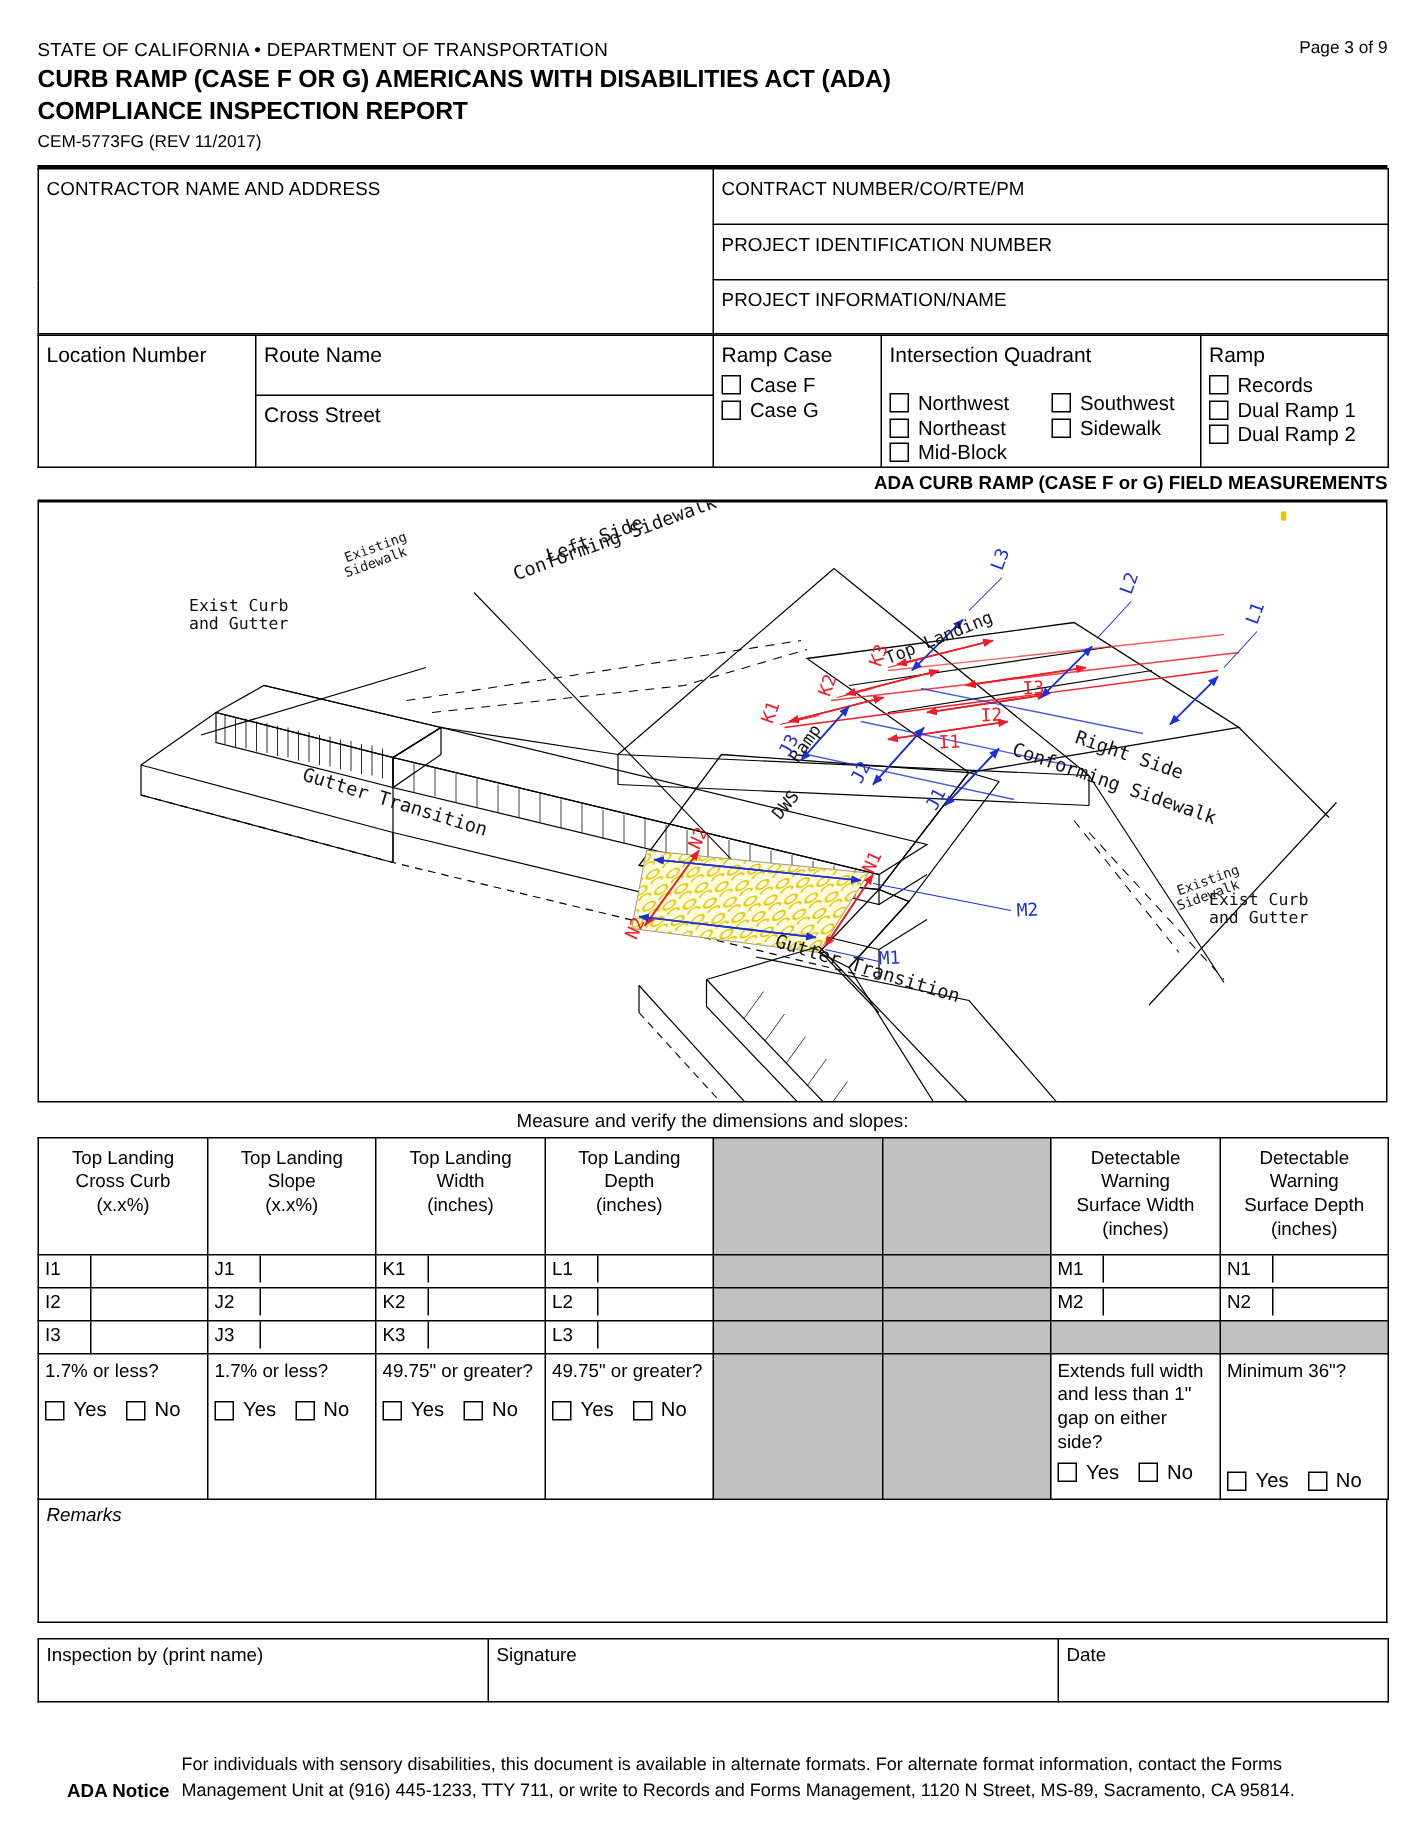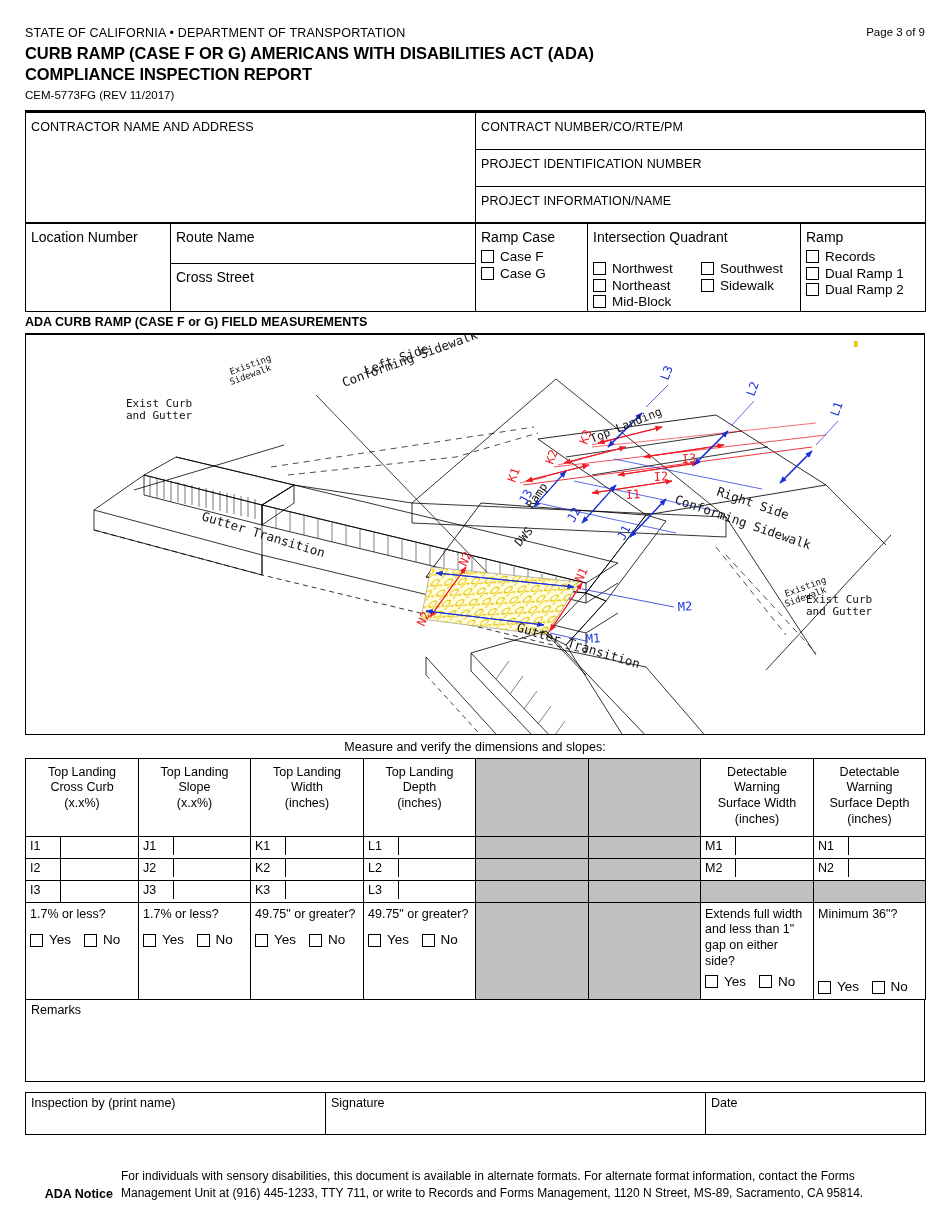--- a/index.html
+++ b/index.html
@@ -34,41 +34,41 @@
   .cb {
     width: 13px; height: 13px; border: 1.3px solid #000; background: #fff;
     display: inline-block; flex: 0 0 auto; margin-right: 6px;
   }
   .cbtxt { font-size: 13.5px; line-height: 1; }
   .cbpair { display: flex; margin-top: 16px; }
   .cbpair > div { display: flex; align-items: center; }
   .cbpair > div:first-child { width: 108px; }
 
   
-  .banner { text-align: left; font-size: 12.5px; font-weight: bold; padding: 3px 0 4px 0; }
+  .banner { text-align: right; font-size: 12.5px; font-weight: bold; padding: 3px 0 4px 0; }
 
   
   .diagram-box { border: 1px solid #000; border-top: 2px solid #000; height: 402px; position: relative; overflow: hidden; background: #fff; }
   .diagram-box svg { position: absolute; left: 0; top: 0; }
 
   
   .measline { text-align: center; font-size: 12.5px; padding: 5px 0 4px 0; }
   table.mt { border-collapse: collapse; width: 100%; table-layout: fixed; }
   table.mt td { border: 1px solid #000; font-size: 12.5px; vertical-align: top; }
   td.gray { background: #c0c0c0; }
   .mt-head { text-align: center; height: 78px; padding: 6px 2px; line-height: 1.25; }
   .mt-key { width: 34px; padding: 2px 0 2px 4px; font-size: 12.5px; border-right: 1px solid #000 !important; }
   .mt-val { padding: 2px; }
   .crit { padding: 4px 4px 5px 4px; line-height: 1.25; font-size: 13px; }
   .crit-yn { display: flex; margin-top: 11px; }
   .crit-yn .cbrow { margin-top: 0; }
   .crit-yn .cbrow:first-child { width: 52%; }
   .crit .cbtxt { font-size: 13.5px; }
 
-  .remarks { border: 1px solid #000; border-top: none; height: 82px; padding: 3px 5px; font-size: 12.5px; }
+  .remarks { border: 1px solid #000; border-top: none; height: 82px; padding: 3px 5px; font-size: 12.5px; font-style: italic; }
   .sigspacer { height: 10px; }
 
   table.sig { border-collapse: collapse; width: 100%; table-layout: fixed; }
   table.sig td { border: 1px solid #000; height: 42px; vertical-align: top; padding: 3px 5px; font-size: 12.5px; }
 
   
   .footer { position: absolute; left: 0; right: 0; top: 1168px; display: flex; align-items: flex-end; }
   .footer-lbl { font-size: 12.5px; font-weight: bold; width: 96px; flex: 0 0 auto; text-align: right; padding-right: 8px; padding-top: 1px; }
   .footer-txt { font-size: 12px; line-height: 1.38; flex: 1 1 auto; }
 </style>

